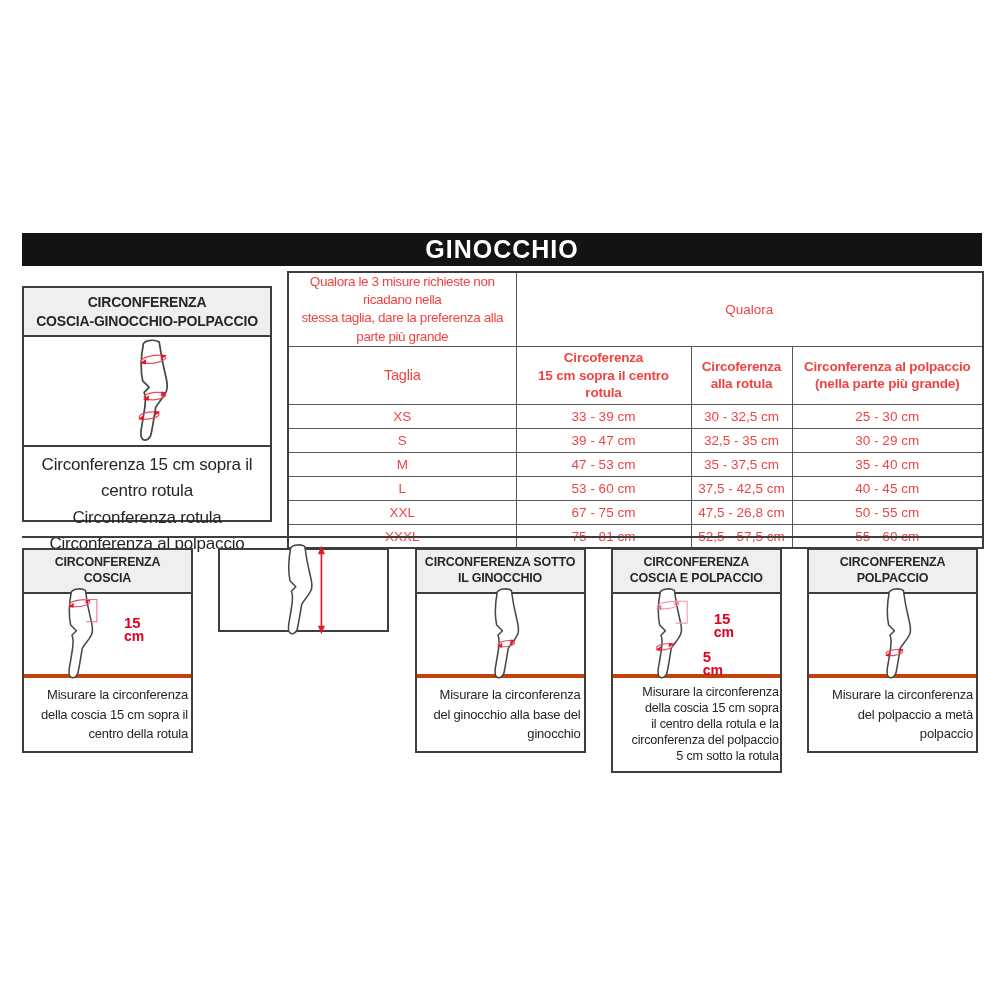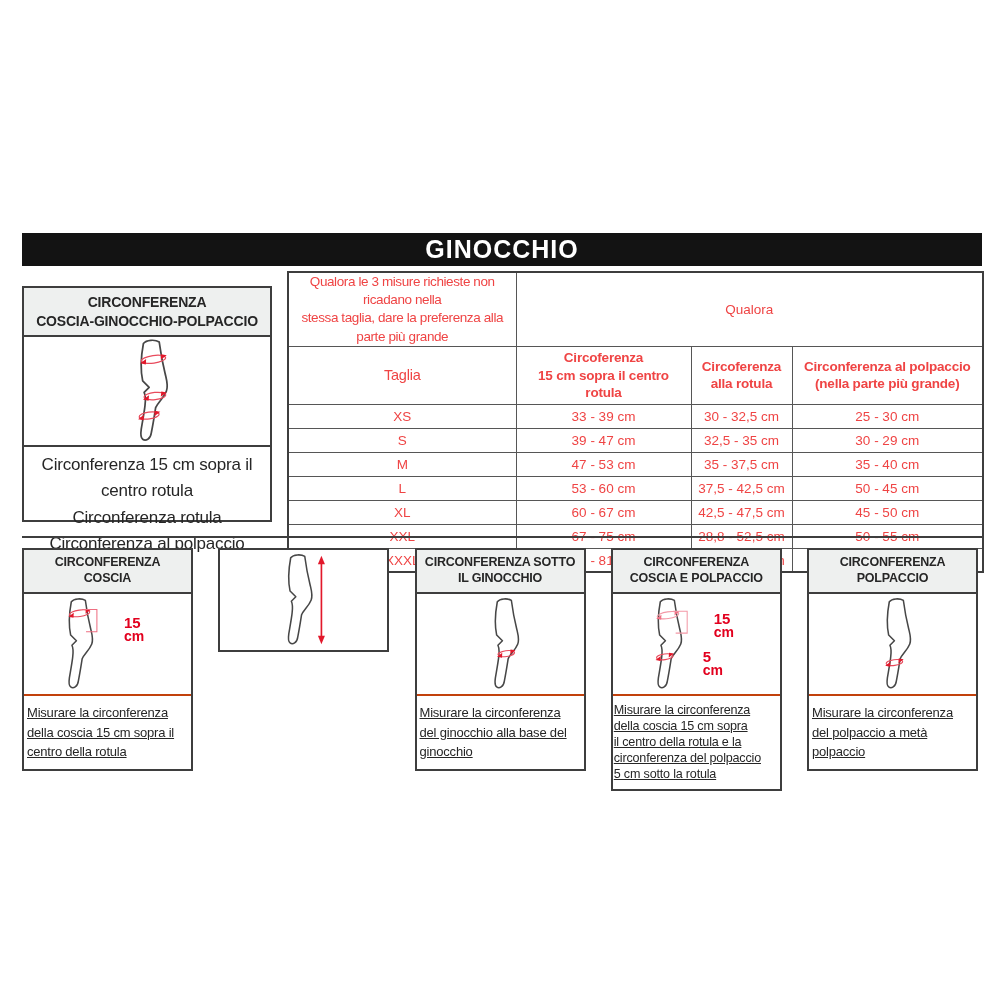--- a/index.html
+++ b/index.html
@@ -40,23 +40,23 @@
     border-top:2px solid #3e3e3e;}
 
   
   .panels-row{position:absolute;left:22px;top:548px;width:956px;
     display:flex;justify-content:space-between;align-items:flex-start;}
   .m-panel{width:171px;border:2px solid #3e3e3e;box-sizing:border-box;background:#fff;
     display:flex;flex-direction:column;}
   .p-header{background:#eef0ef;border-bottom:2px solid #3e3e3e;height:38px;flex:none;
     display:flex;align-items:center;justify-content:center;text-align:center;
     font-weight:bold;font-size:12.5px;line-height:1.25;letter-spacing:-0.2px;padding:2px;}
-  .p-fig{height:100px;flex:none;position:relative;display:flex;align-items:center;justify-content:center;}
-  .p-text{border-top:2px solid #c2410c;text-align:left;font-size:13px;line-height:1.5;
-    letter-spacing:-0.2px;padding:7px 3px;text-decoration:underline;}
+  .p-fig{height:80px;flex:none;position:relative;display:flex;align-items:center;justify-content:center;}
+  .p-text{border-top:4px solid #c2410c;text-align:right;font-size:13px;line-height:1.5;
+    letter-spacing:-0.2px;padding:7px 3px;}
   .p-text.compact{font-size:12.6px;line-height:1.28;padding:6px 1px;}
 
   
   .leg{fill:#fff;stroke:#474747;stroke-width:2.4;stroke-linejoin:round;}
   .ring{fill:none;stroke:#e84a5c;stroke-width:1.7;}
   .pink .ring{stroke:#f398a6;}
   .ah{fill:#e2182b;}
   .pink .ah{fill:#ef7184;}
   .bracket{fill:none;stroke:#ee6e81;stroke-width:1.6;}
   .bracket.pink-line{stroke:#f398a6;}
@@ -144,32 +144,26 @@
           <tr data-name="table-row">
             <td data-name="size-cell">M</td>
             <td data-name="measure-cell">47 - 53 cm</td>
             <td data-name="measure-cell">35 - 37,5 cm</td>
             <td data-name="measure-cell">35 - 40 cm</td>
           </tr>
           <tr data-name="table-row">
             <td data-name="size-cell">L</td>
             <td data-name="measure-cell">53 - 60 cm</td>
             <td data-name="measure-cell">37,5 - 42,5 cm</td>
-            <td data-name="measure-cell">50 - 45 cm</td>
-          </tr>
-          <tr data-name="table-row">
-            <td data-name="size-cell">XL</td>
-            <td data-name="measure-cell">60 - 67 cm</td>
-            <td data-name="measure-cell">42,5 - 47,5 cm</td>
-            <td data-name="measure-cell">45 - 50 cm</td>
+            <td data-name="measure-cell">40 - 45 cm</td>
           </tr>
           <tr data-name="table-row">
             <td data-name="size-cell">XXL</td>
             <td data-name="measure-cell">67 - 75 cm</td>
-            <td data-name="measure-cell">28,8 - 52,5 cm</td>
+            <td data-name="measure-cell">47,5 - 26,8 cm</td>
             <td data-name="measure-cell">50 - 55 cm</td>
           </tr>
           <tr data-name="table-row">
             <td data-name="size-cell">XXXL</td>
             <td data-name="measure-cell">75 - 81 cm</td>
             <td data-name="measure-cell">52,5 - 57,5 cm</td>
             <td data-name="measure-cell">55 - 60 cm</td>
           </tr>
         </tbody>
     </table>

